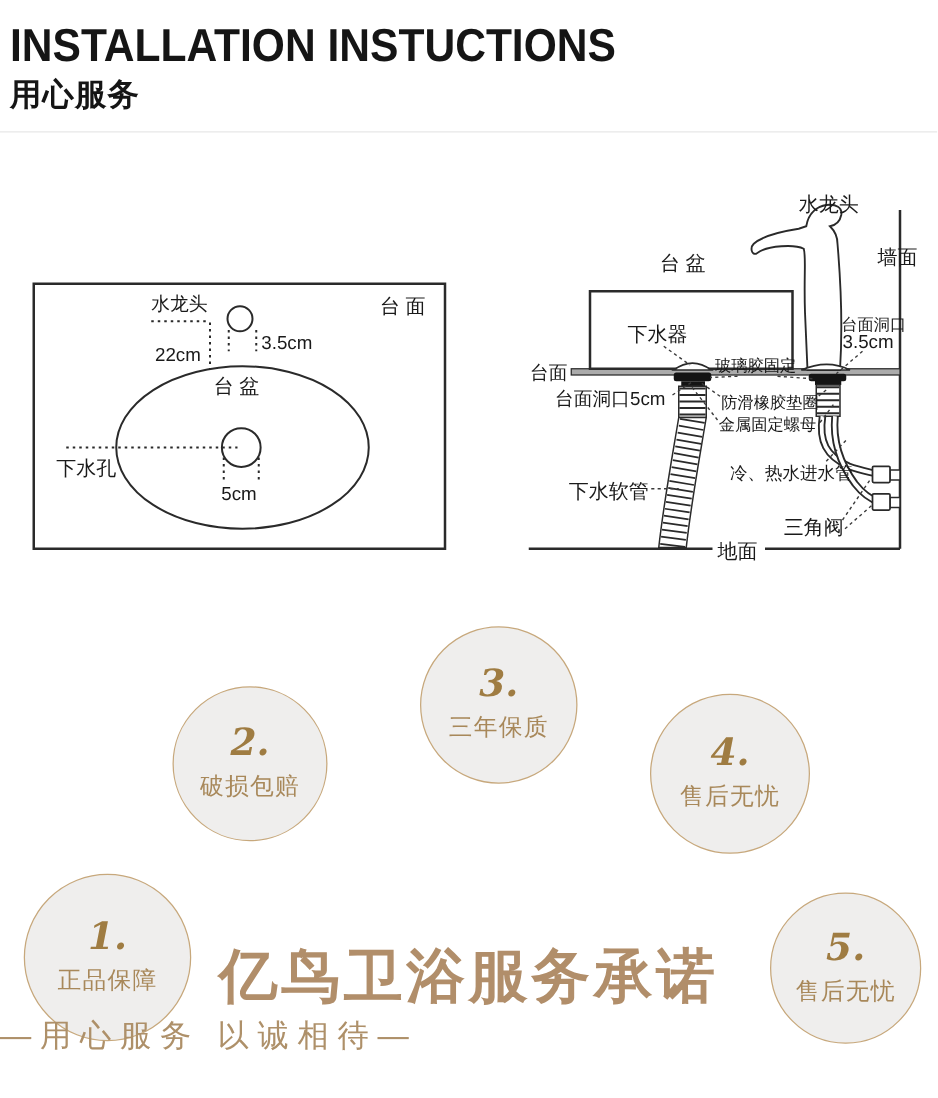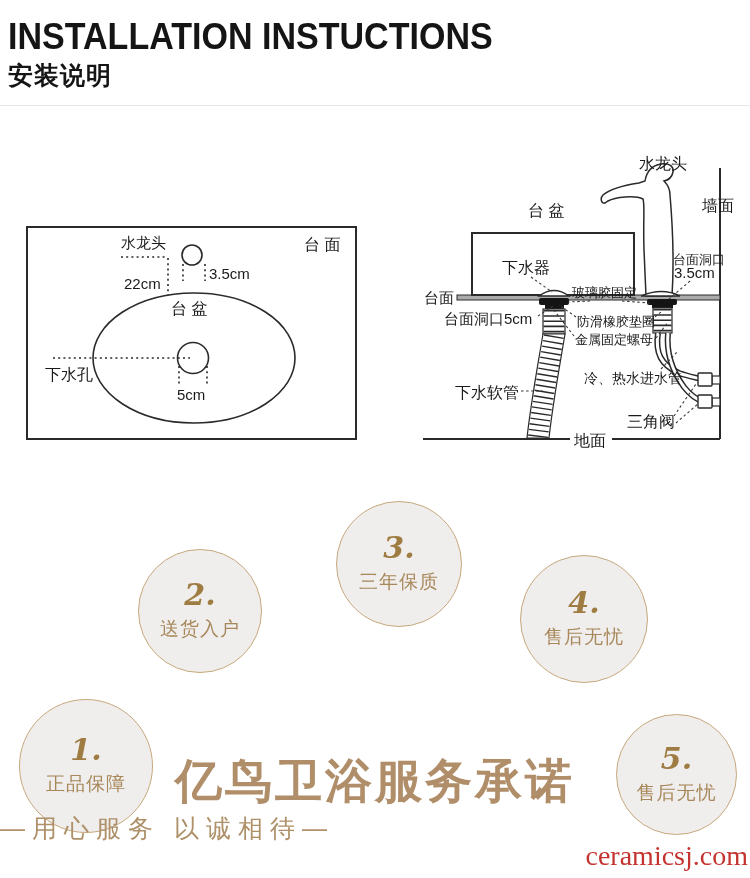--- a/index.html
+++ b/index.html
@@ -37,21 +37,21 @@
                font-size:25px;color:#ae9069;letter-spacing:7px;white-space:nowrap;}
   .watermark{position:absolute;right:2px;top:840px;font-family:"Liberation Serif",serif;
              font-size:28px;color:#c4332f;}
 </style>
 </head>
 <body>
 
 <div id="stage">
 
   <div class="hdr-title">INSTALLATION INSTUCTIONS</div>
-  <div class="hdr-sub">安装说明</div>
+  <div class="hdr-sub">用心服务</div>
   <div class="hdr-rule"></div>
 
   <svg id="diagrams" width="750" height="340" viewBox="0 130 750 340">
 
     <g>
       <rect class="shape" x="27" y="227" width="329" height="212" stroke-width="2"></rect>
       <text class="dlabel t16" x="304" y="250">台 面</text>
       <text class="dlabel t15" x="121" y="248">水龙头</text>
       <circle class="shape" cx="192" cy="255" r="10" stroke-width="1.6"></circle>
       <line class="dotted" x1="121" y1="257" x2="167" y2="257"></line>
@@ -147,32 +147,31 @@
       <text class="dlabel t16" x="574" y="446">地面</text>
     </g>
   </svg>
 
   <div class="badge b1">
     <div class="num">1.</div>
     <div class="lbl">正品保障</div>
   </div>
   <div class="badge b2">
     <div class="num">2.</div>
-    <div class="lbl">送货入户</div>
+    <div class="lbl">破损包赔</div>
   </div>
   <div class="badge b3">
     <div class="num">3.</div>
     <div class="lbl">三年保质</div>
   </div>
   <div class="badge b4">
     <div class="num">4.</div>
     <div class="lbl">售后无忧</div>
   </div>
   <div class="badge b5">
     <div class="num">5.</div>
     <div class="lbl">售后无忧</div>
   </div>
 
   <div class="promise-title">亿鸟卫浴服务承诺</div>
   <div class="promise-sub">—用心服务  以诚相待—</div>
 
-  <div class="watermark">ceramicsj.com</div>
 </div>
 
 </body></html>

